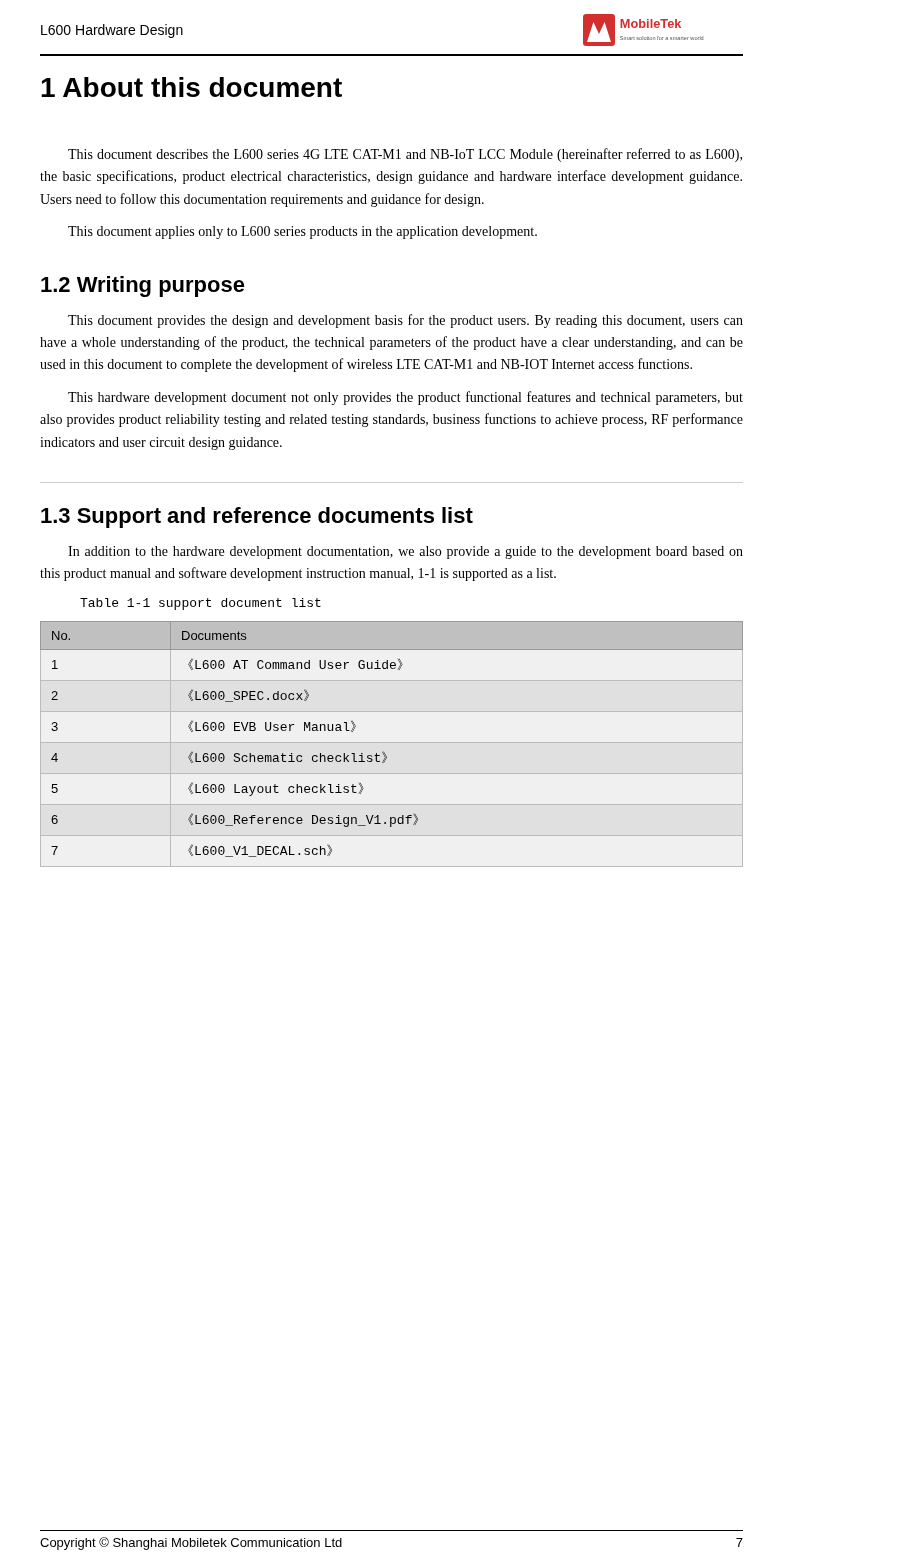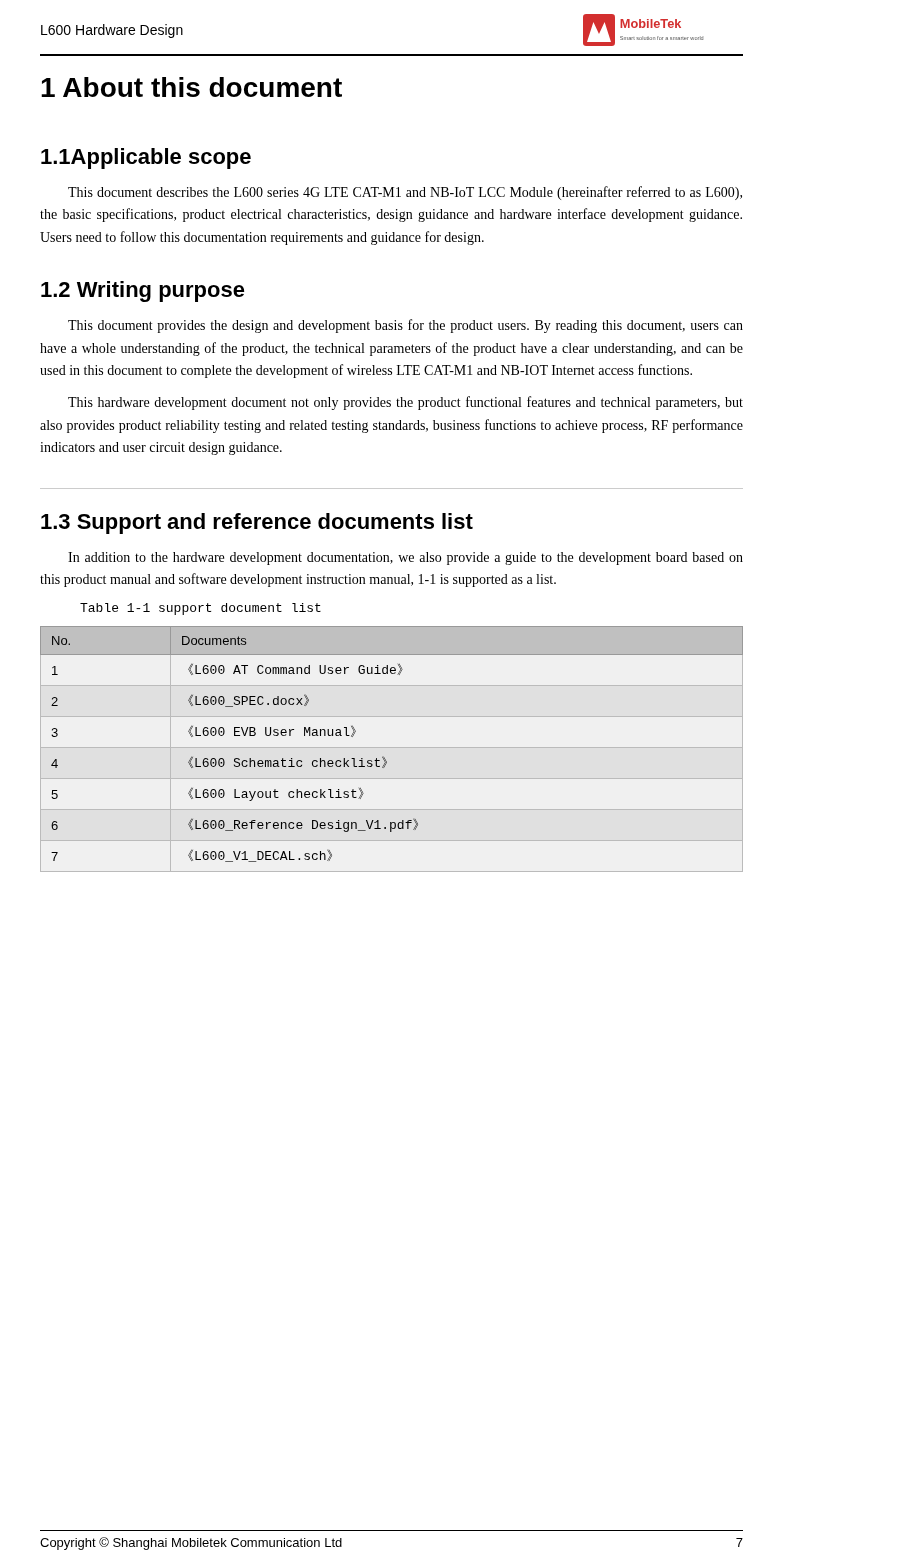--- a/index.html
+++ b/index.html
@@ -182,22 +182,22 @@
 
         <text x="46" y="22" font-family="Arial" font-size="16" font-weight="bold" fill="#d32f2f">MobileTek</text>
         <text x="46" y="38" font-family="Arial" font-size="7" fill="#555">Smart solution for a smarter world</text>
       </svg>
     </div>
   </div>
 
   <h1 class="h1">1 About this document</h1>
 
   <div class="section">
-    <h2 class="h2">1.1Applicable scope</h2>
     <p class="paragraph">This document describes the L600 series 4G LTE CAT-M1 and NB-IoT LCC Module (hereinafter referred to as L600), the basic specifications, product electrical characteristics, design guidance and hardware interface development guidance. Users need to follow this documentation requirements and guidance for design.</p>
+    <p class="paragraph">This document applies only to L600 series products in the application development.</p>
   </div>
 
   <div class="section">
     <h2 class="h2">1.2 Writing purpose</h2>
     <p class="paragraph">This document provides the design and development basis for the product users. By reading this document, users can have a whole understanding of the product, the technical parameters of the product have a clear understanding, and can be used in this document to complete the development of wireless LTE CAT-M1 and NB-IOT Internet access functions.</p>
     <p class="paragraph">This hardware development document not only provides the product functional features and technical parameters, but also provides product reliability testing and related testing standards, business functions to achieve process, RF performance indicators and user circuit design guidance.</p>
   </div>
 
   <hr class="divider-line">
 

